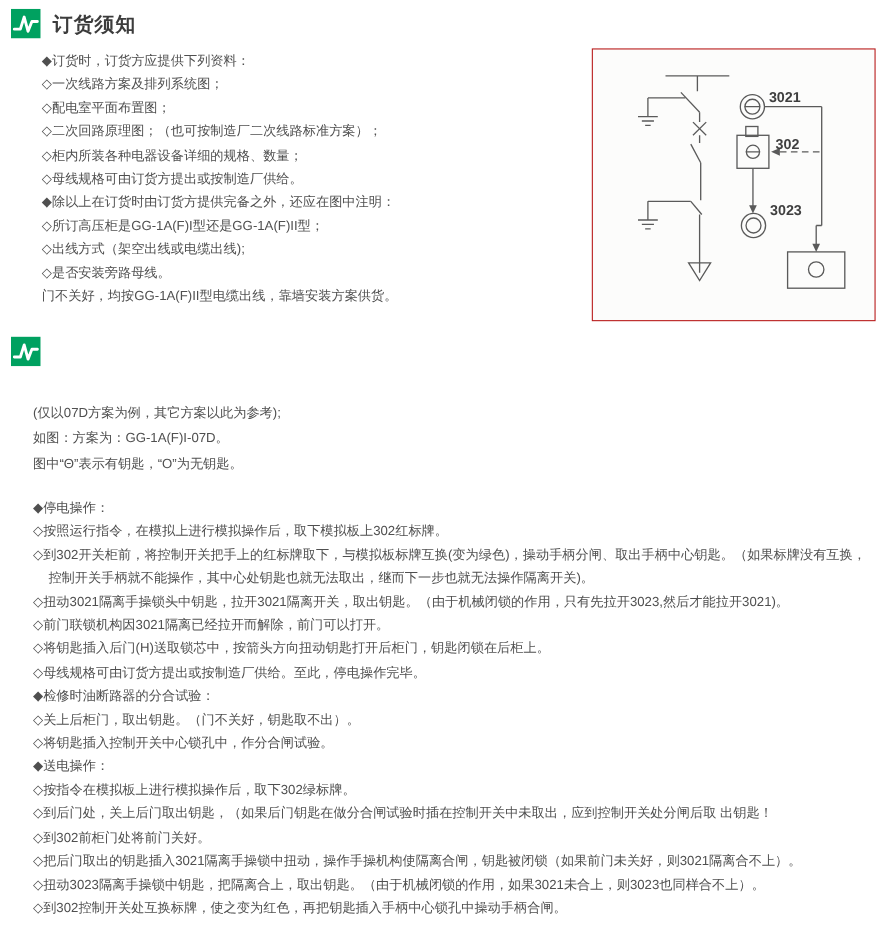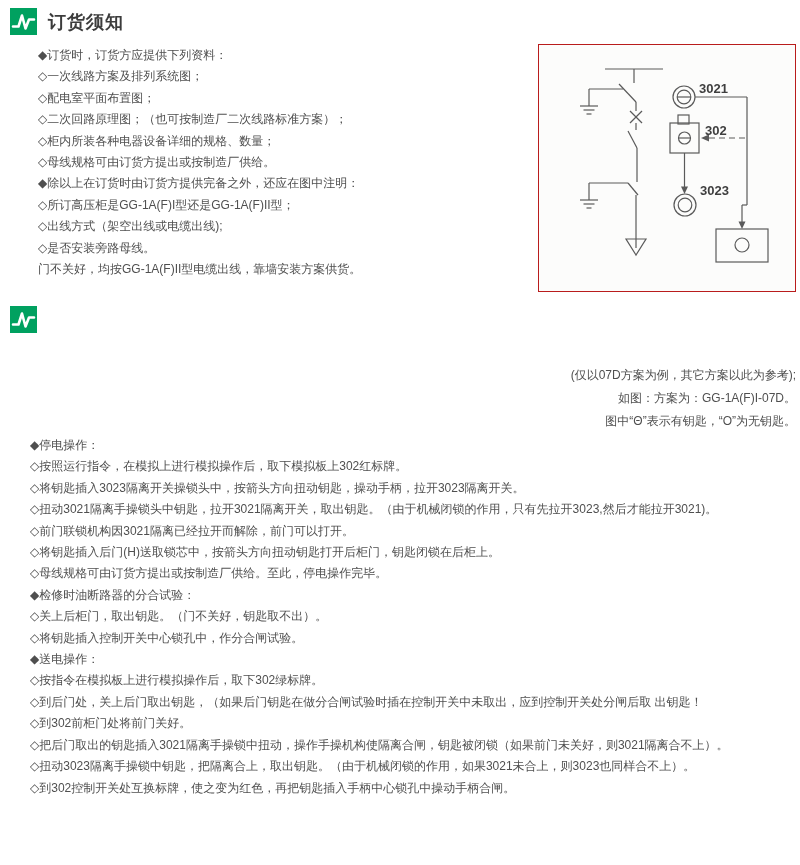--- a/index.html
+++ b/index.html
@@ -14,21 +14,21 @@
   .section-header{
     position:absolute;
     display:flex;align-items:center;gap:11px;
   }
   .section-header .icon{width:27px;height:27px;flex:0 0 auto;}
   .section-header .title{
     font-size:18px;font-weight:bold;color:#3c3c3c;letter-spacing:1px;
   }
   .body-list{position:absolute;font-size:12px;line-height:21.4px;}
   .body-list .li{padding-left:14px;text-indent:-14px;}
-  .intro{margin-bottom:2px;text-align:right;}
+  .intro{margin-bottom:18px;}
   .intro .li{padding-left:0;text-indent:0;line-height:23px;}
   .diagram-box{
     position:absolute;
     left:538px;top:44px;width:256px;height:246px;
     background:#fcfcfb;
     border:1px solid #b91c1c;
   }
   .diagram-box svg{display:block;}
   .dlabel{
     font-family:"Liberation Sans","DejaVu Sans",sans-serif;
@@ -152,21 +152,21 @@
   </div>
 
   <div class="body-list" style="left:30px;top:364px;width:766px;">
     <div class="intro">
       <div class="li">(仅以07D方案为例，其它方案以此为参考);</div>
       <div class="li">如图：方案为：GG-1A(F)I-07D。</div>
       <div class="li">图中“Θ”表示有钥匙，“O”为无钥匙。</div>
     </div>
     <div class="li">◆停电操作：</div>
     <div class="li">◇按照运行指令，在模拟上进行模拟操作后，取下模拟板上302红标牌。</div>
-    <div class="li">◇将钥匙插入3023隔离开关操锁头中，按箭头方向扭动钥匙，操动手柄，拉开3023隔离开关。</div>
+    <div class="li">◇到302开关柜前，将控制开关把手上的红标牌取下，与模拟板标牌互换(变为绿色)，操动手柄分闸、取出手柄中心钥匙。（如果标牌没有互换，控制开关手柄就不能操作，其中心处钥匙也就无法取出，继而下一步也就无法操作隔离开关)。</div>
     <div class="li">◇扭动3021隔离手操锁头中钥匙，拉开3021隔离开关，取出钥匙。（由于机械闭锁的作用，只有先拉开3023,然后才能拉开3021)。</div>
     <div class="li">◇前门联锁机构因3021隔离已经拉开而解除，前门可以打开。</div>
     <div class="li">◇将钥匙插入后门(H)送取锁芯中，按箭头方向扭动钥匙打开后柜门，钥匙闭锁在后柜上。</div>
     <div class="li">◇母线规格可由订货方提出或按制造厂供给。至此，停电操作完毕。</div>
     <div class="li">◆检修时油断路器的分合试验：</div>
     <div class="li">◇关上后柜门，取出钥匙。（门不关好，钥匙取不出）。</div>
     <div class="li">◇将钥匙插入控制开关中心锁孔中，作分合闸试验。</div>
     <div class="li">◆送电操作：</div>
     <div class="li">◇按指令在模拟板上进行模拟操作后，取下302绿标牌。</div>
     <div class="li">◇到后门处，关上后门取出钥匙，（如果后门钥匙在做分合闸试验时插在控制开关中未取出，应到控制开关处分闸后取 出钥匙！</div>

